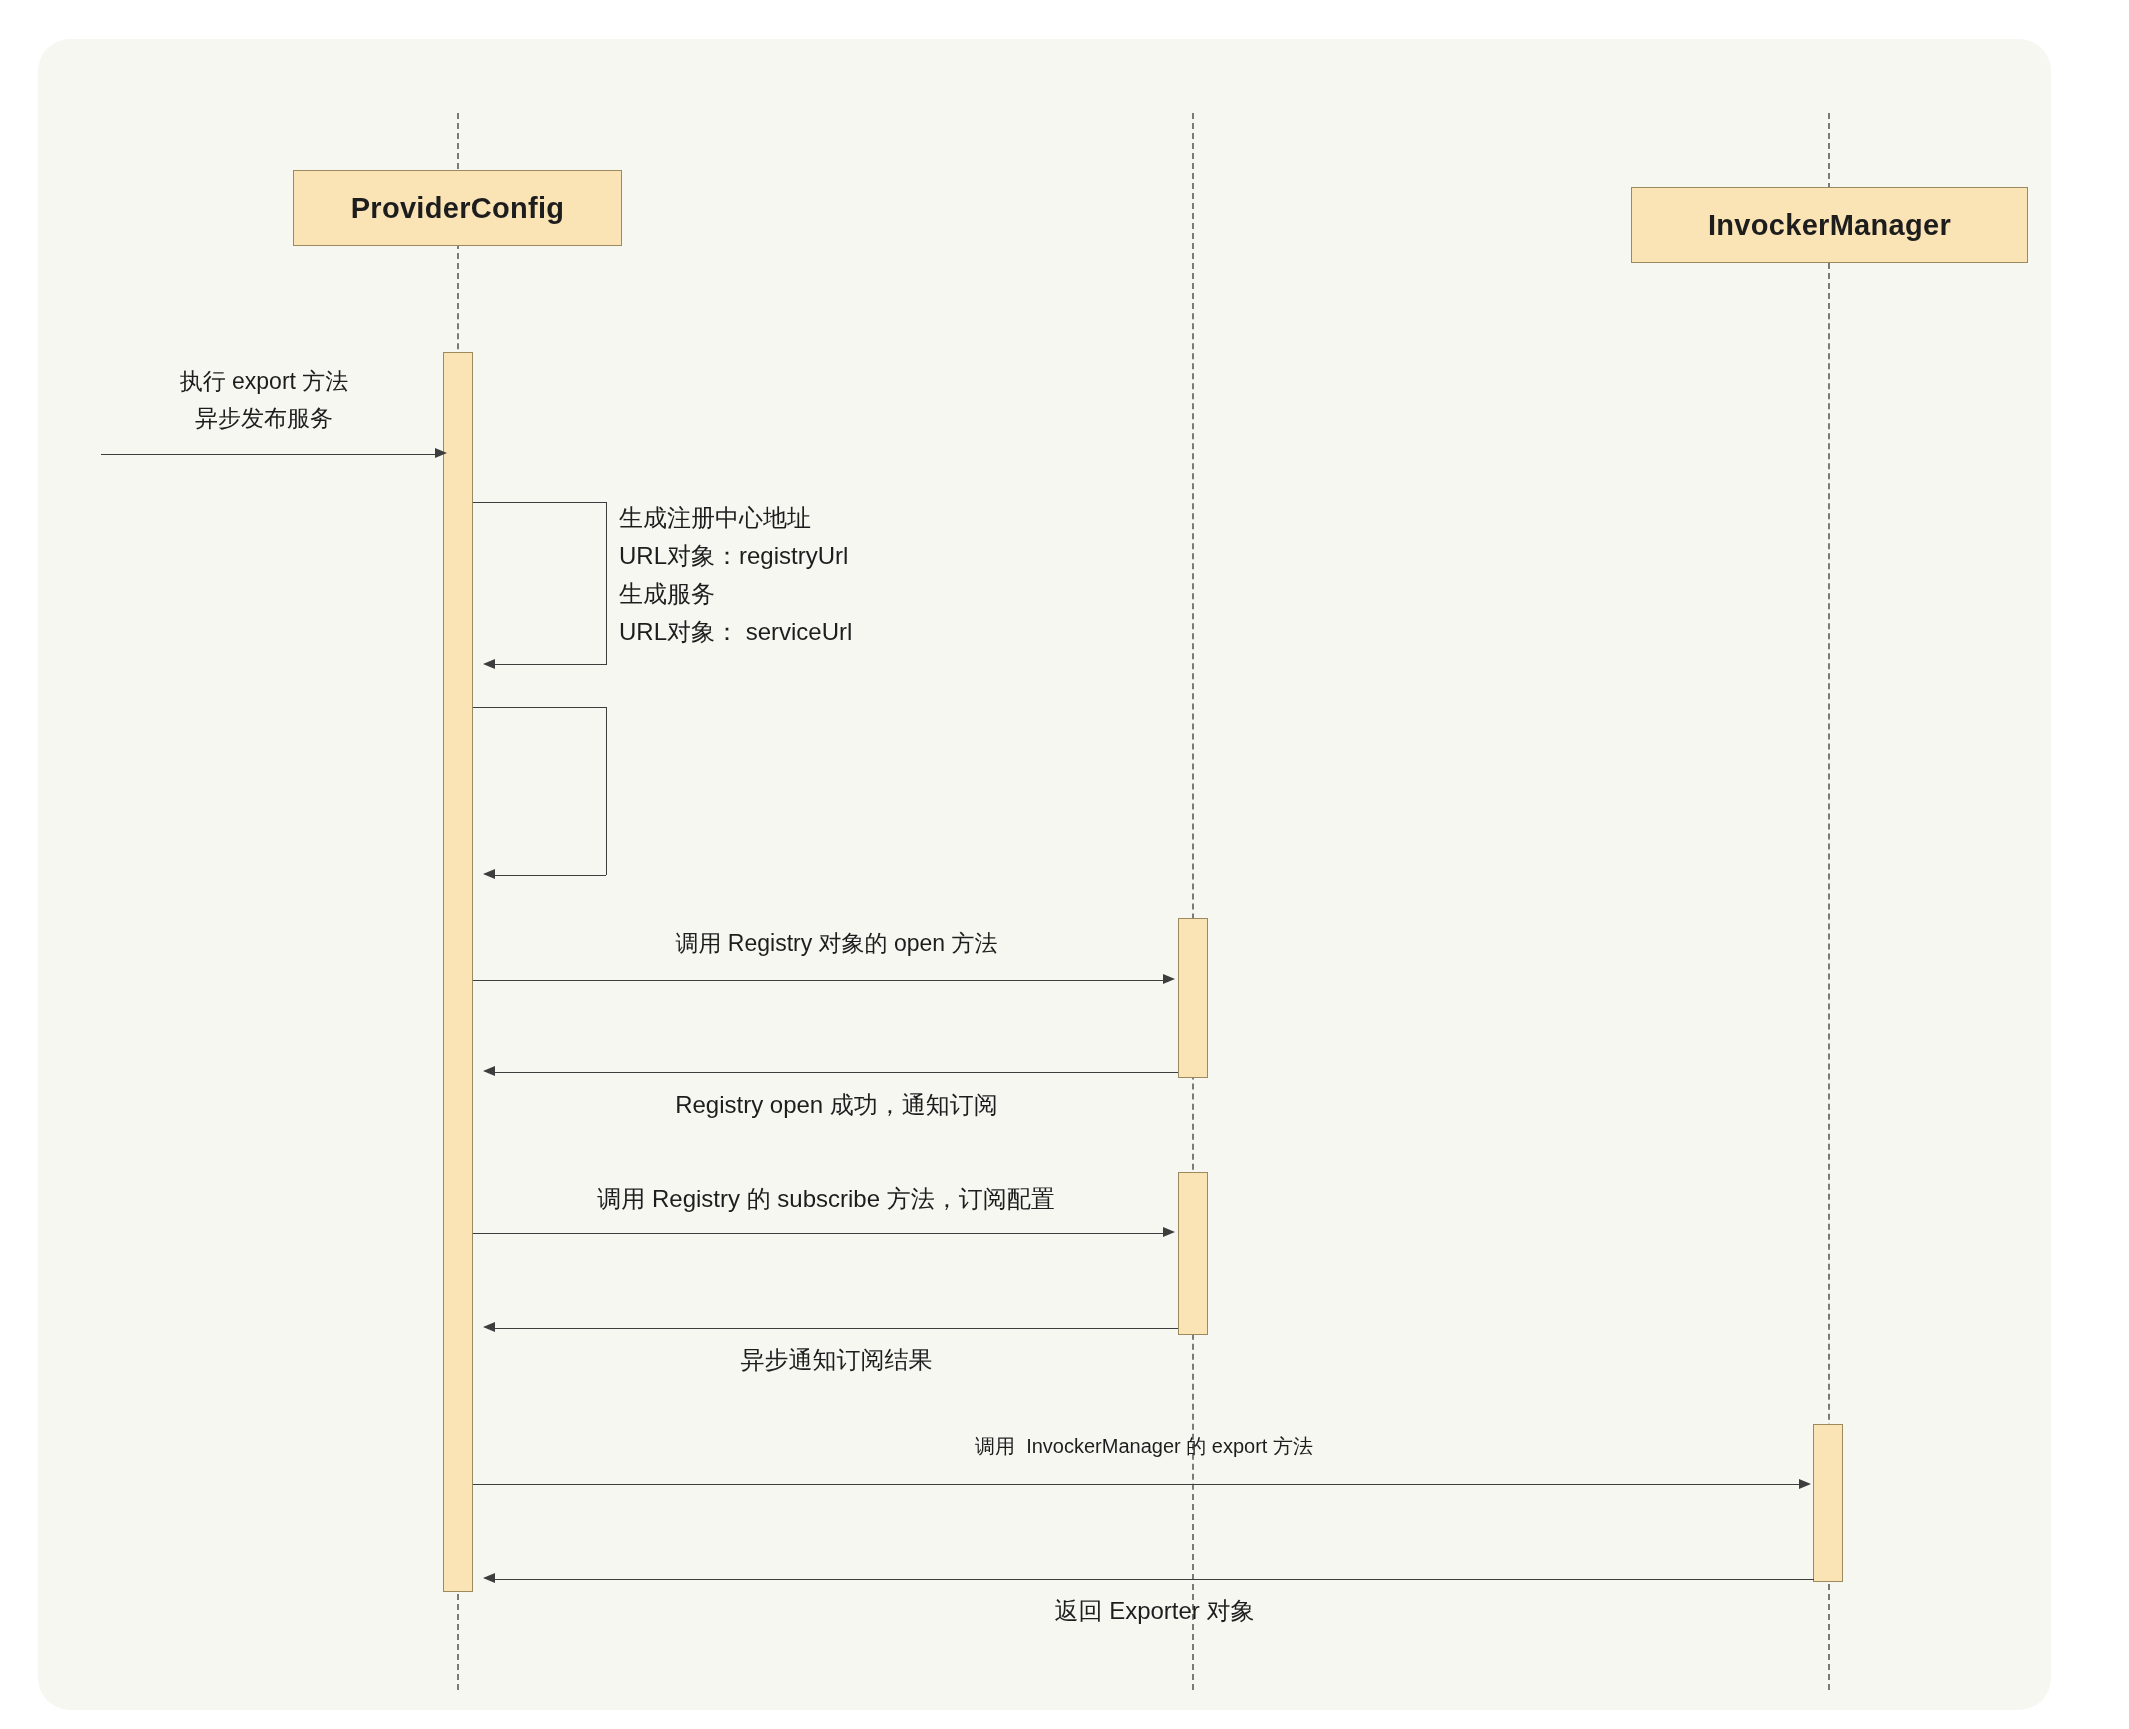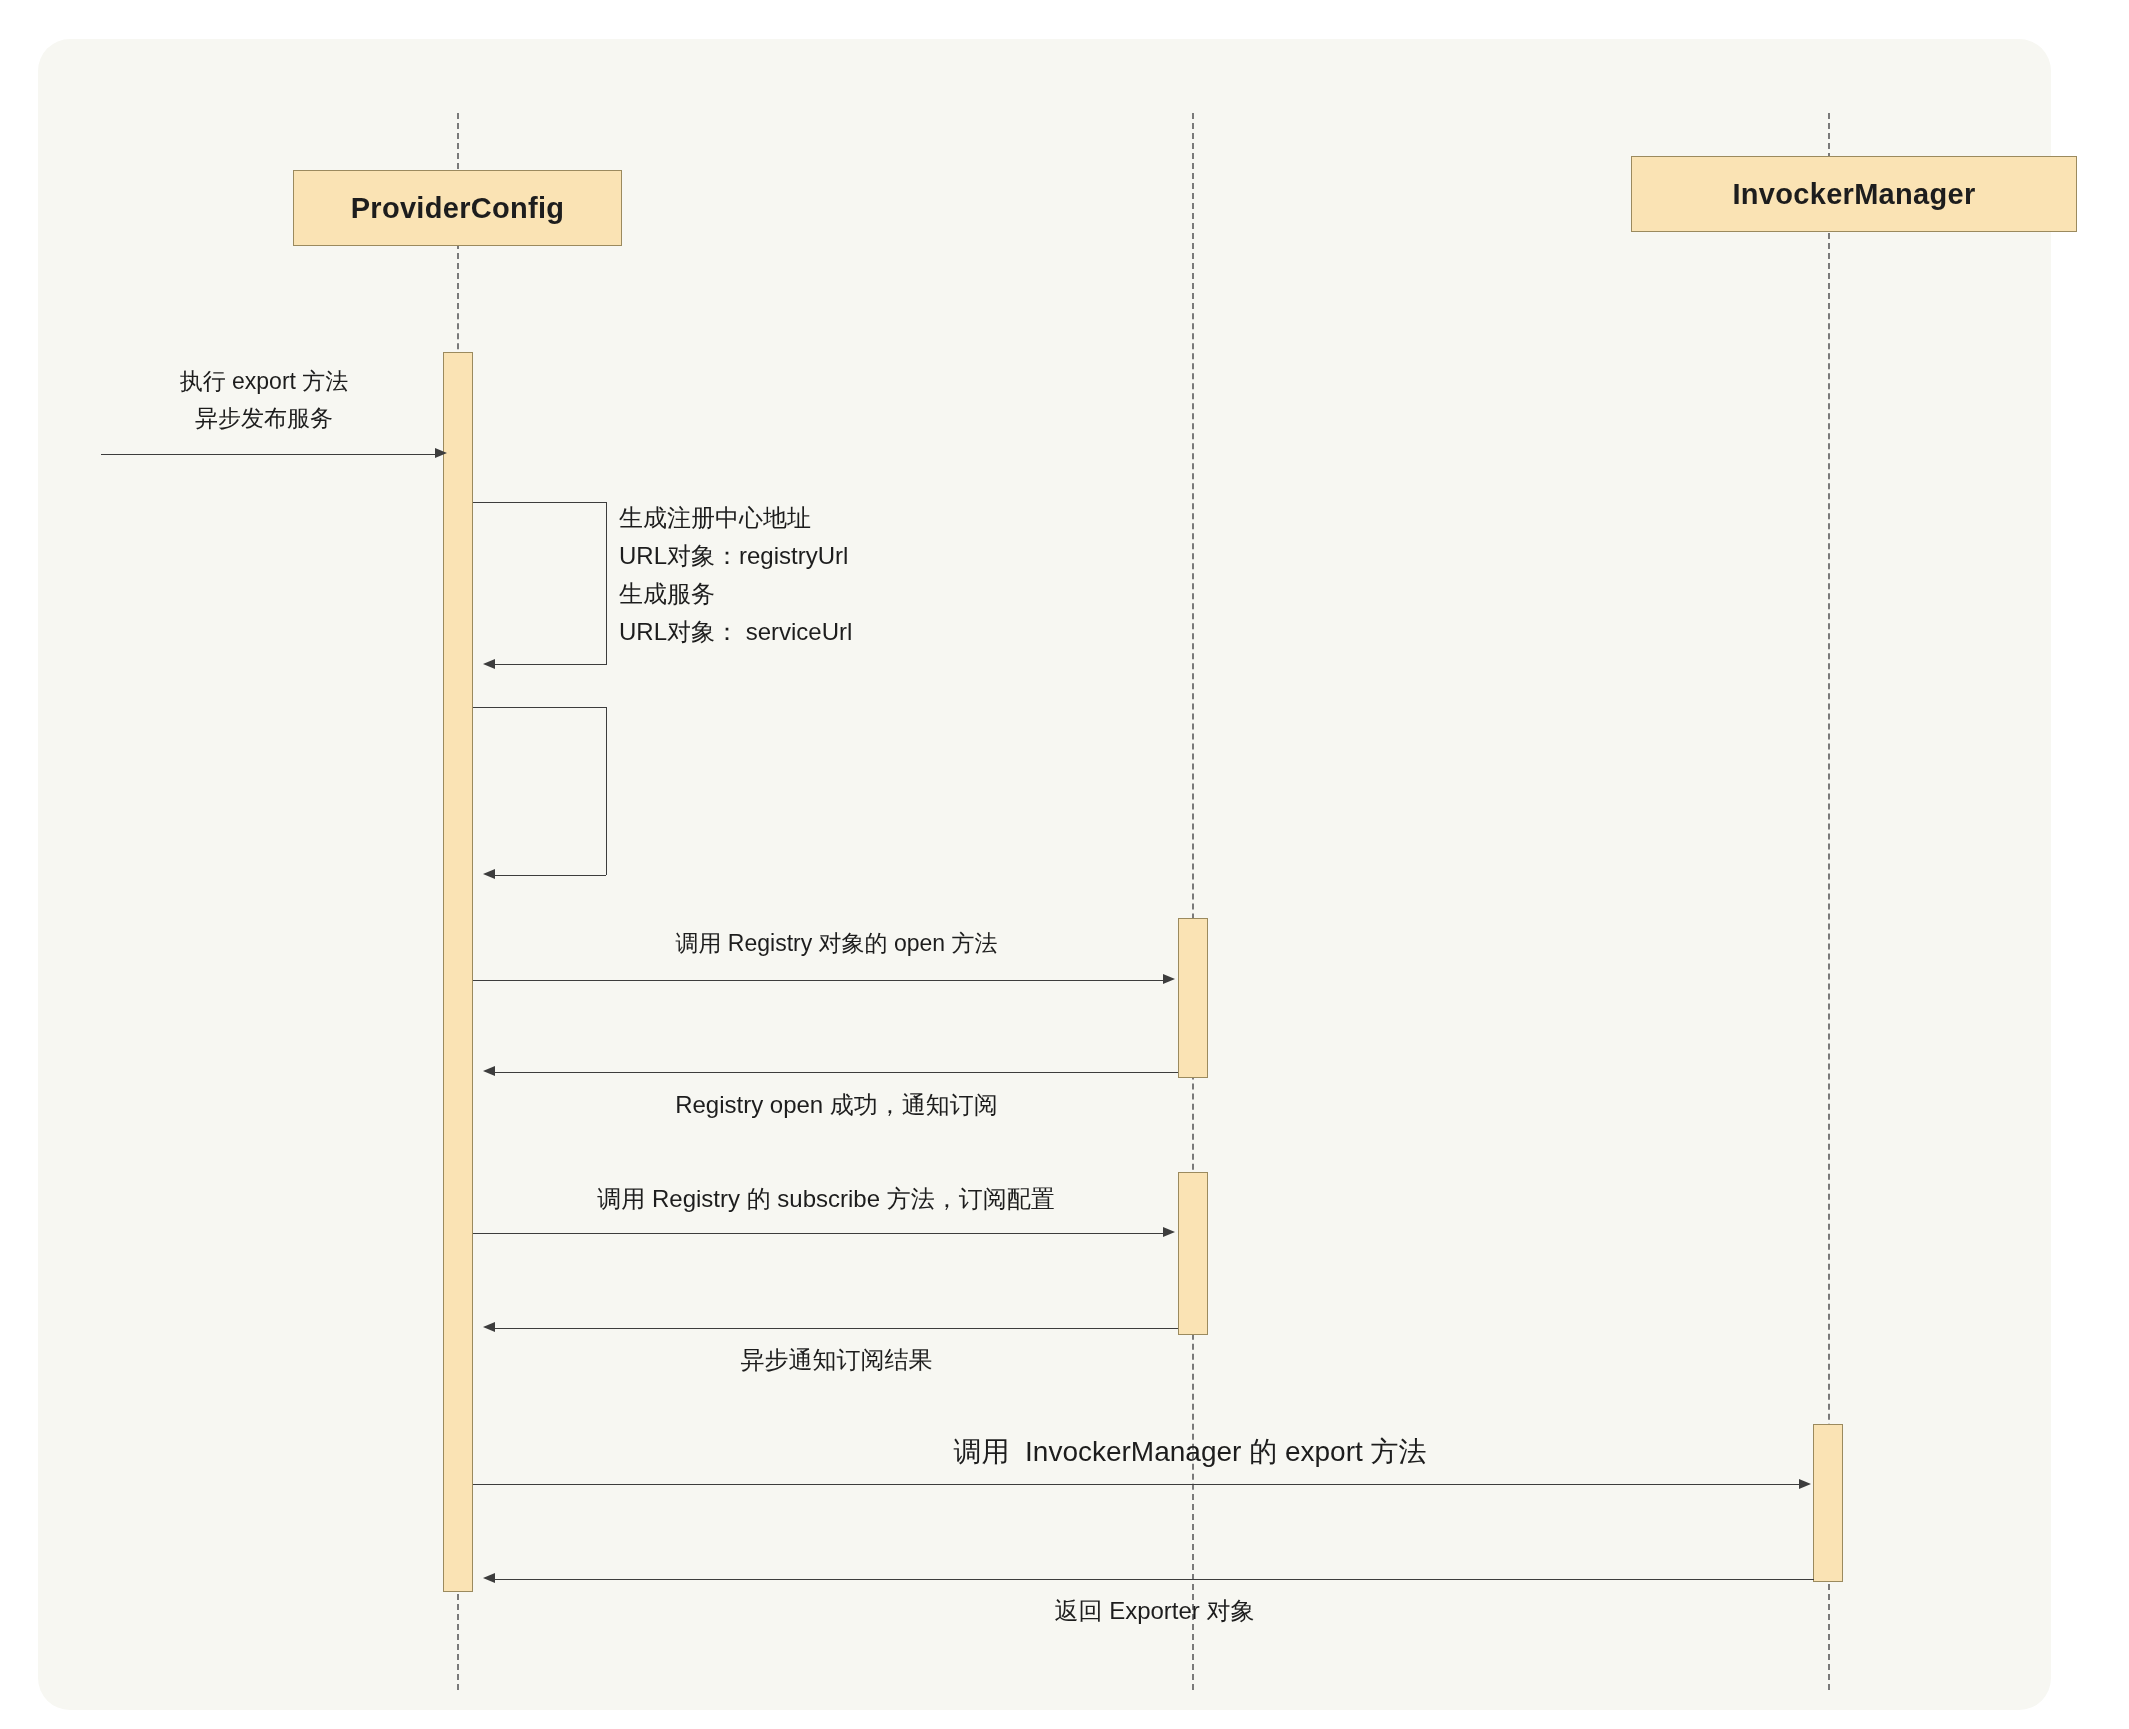--- a/index.html
+++ b/index.html
@@ -101,21 +101,21 @@
 <div id="canvas">
   <div id="board">
 
     <div class="lifeline" style="left:419px; top:74px; height:1577px;"></div>
     <div class="lifeline" style="left:1154px; top:74px; height:1577px;"></div>
     <div class="lifeline" style="left:1790px; top:74px; height:1577px;"></div>
 
     <div class="actor-box" style="left:255px; top:131px; width:329px; height:76px; font-size:29px;">
       <span>ProviderConfig</span>
     </div>
-    <div class="actor-box" style="left:1593px; top:117px; width:446px; height:76px; font-size:29px;">
+    <div class="actor-box" style="left:1593px; top:148px; width:397px; height:76px; font-size:29px;">
       <span>InvockerManager</span>
     </div>
 
     <div class="activation" style="left:405px; top:313px; width:30px; height:1240px;"></div>
 
     <div class="activation" style="left:1140px; top:879px; width:30px; height:160px;"></div>
     <div class="activation" style="left:1140px; top:1133px; width:30px; height:163px;"></div>
     <div class="activation" style="left:1775px; top:1385px; width:30px; height:158px;"></div>
 
     <div class="label right" style="left:58px; top:326px; width:336px; font-size:23px;">执行 export 方法</div>
@@ -146,21 +146,21 @@
     <div class="label center" style="left:457px; top:1049px; width:683px; font-size:24px;">Registry open 成功，通知订阅</div>
 
     <div class="label center" style="left:436px; top:1143px; width:704px; font-size:24px;">调用 Registry 的 subscribe 方法，订阅配置</div>
     <div class="msg-line" style="left:435px; top:1194px; width:692px;"></div>
     <div class="arrow-right" style="left:1125px; top:1188px;"></div>
 
     <div class="msg-line" style="left:457px; top:1289px; width:683px;"></div>
     <div class="arrow-left" style="left:445px; top:1283px;"></div>
     <div class="label center" style="left:457px; top:1304px; width:683px; font-size:24px;">异步通知订阅结果</div>
 
-    <div class="label center" style="left:436px; top:1393px; width:1340px; font-size:28px;padding-left:46px;">调用  InvockerManager 的 export 方法</div>
+    <div class="label center" style="left:436px; top:1393px; width:1340px; font-size:20px;">调用  InvockerManager 的 export 方法</div>
     <div class="msg-line" style="left:435px; top:1445px; width:1328px;"></div>
     <div class="arrow-right" style="left:1761px; top:1440px;"></div>
 
     <div class="msg-line" style="left:457px; top:1540px; width:1319px;"></div>
     <div class="arrow-left" style="left:445px; top:1534px;"></div>
     <div class="label center" style="left:457px; top:1555px; width:1319px; font-size:24px;">返回 Exporter 对象</div>
 
   </div>
 </div>
 

